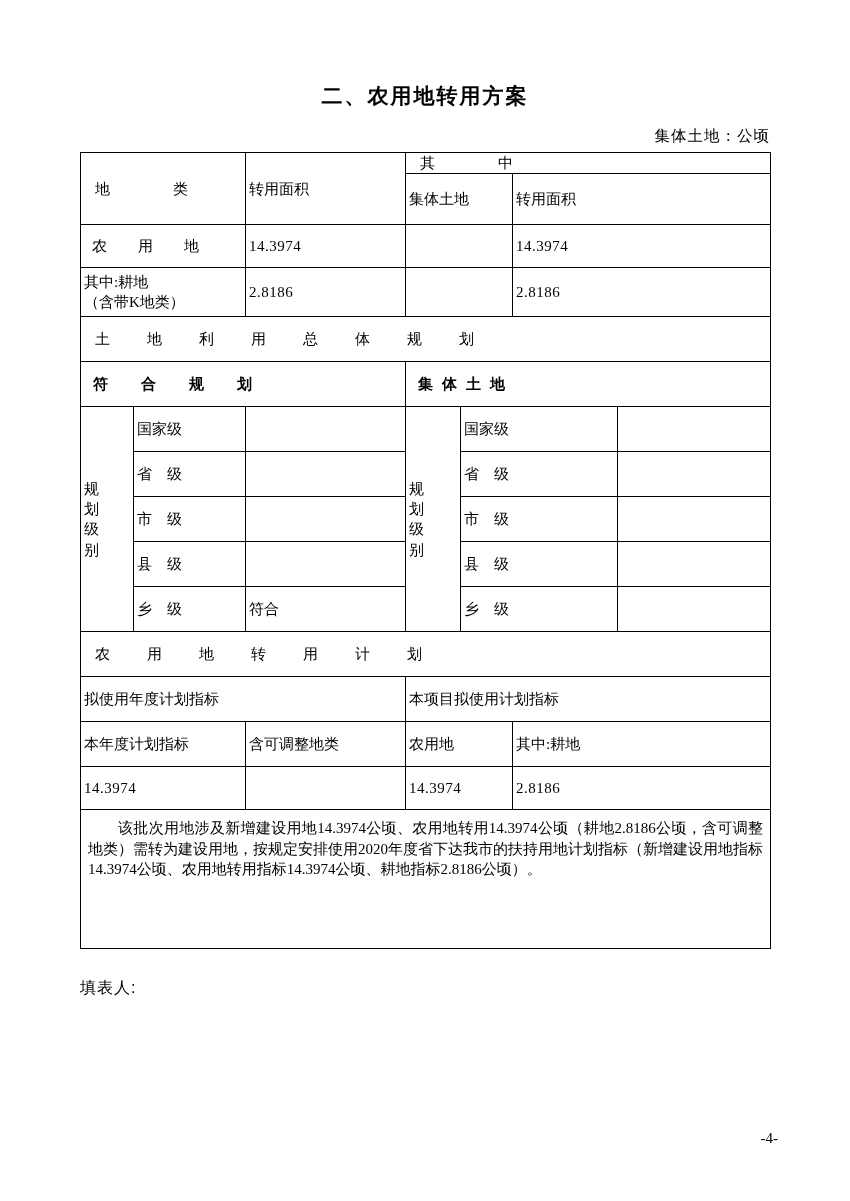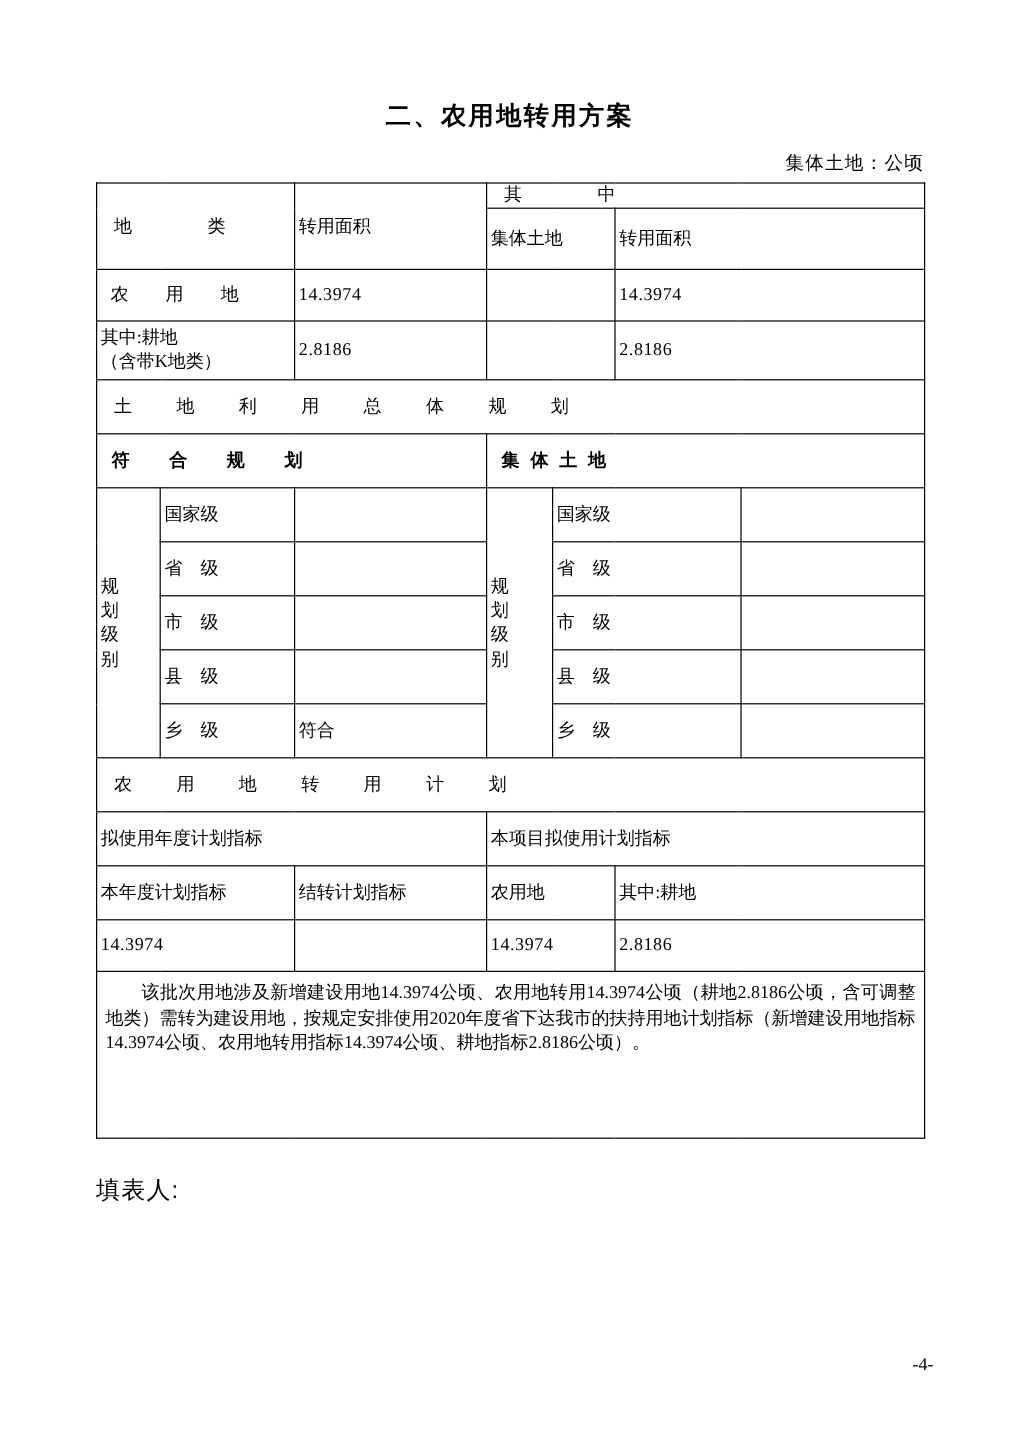--- a/index.html
+++ b/index.html
@@ -100,21 +100,21 @@
     margin: 0;
     text-indent: 30px;
     text-align: justify;
   }
 
   
   .signer {
     position: absolute;
     left: 80px;
     top: 978px;
-    font-size: 20px;
+    font-size: 16px;
     font-family: Liberation Sans, sans-serif;
     letter-spacing: 1px;
   }
   .page-number {
     position: absolute;
     right: 72px;
     top: 1130px;
     font-size: 15px;
     font-family: "Liberation Serif", "DejaVu Serif", serif;
   }
@@ -226,21 +226,21 @@
         <td colspan="7" class="sp-banner" style="height:44px">农　用　地　转　用　计　划</td>
       </tr>
 
       <tr>
         <td colspan="3" style="height:44px">拟使用年度计划指标</td>
         <td colspan="4">本项目拟使用计划指标</td>
       </tr>
 
       <tr>
         <td colspan="2" style="height:44px">本年度计划指标</td>
-        <td>结转计划指标</td>
+        <td>含可调整地类</td>
         <td colspan="2">农用地</td>
         <td colspan="2">其中:耕地</td>
       </tr>
 
       <tr>
         <td colspan="2" class="num" style="height:42px">14.3974</td>
         <td class="num"></td>
         <td colspan="2" class="num">14.3974</td>
         <td colspan="2" class="num">2.8186</td>
       </tr>

